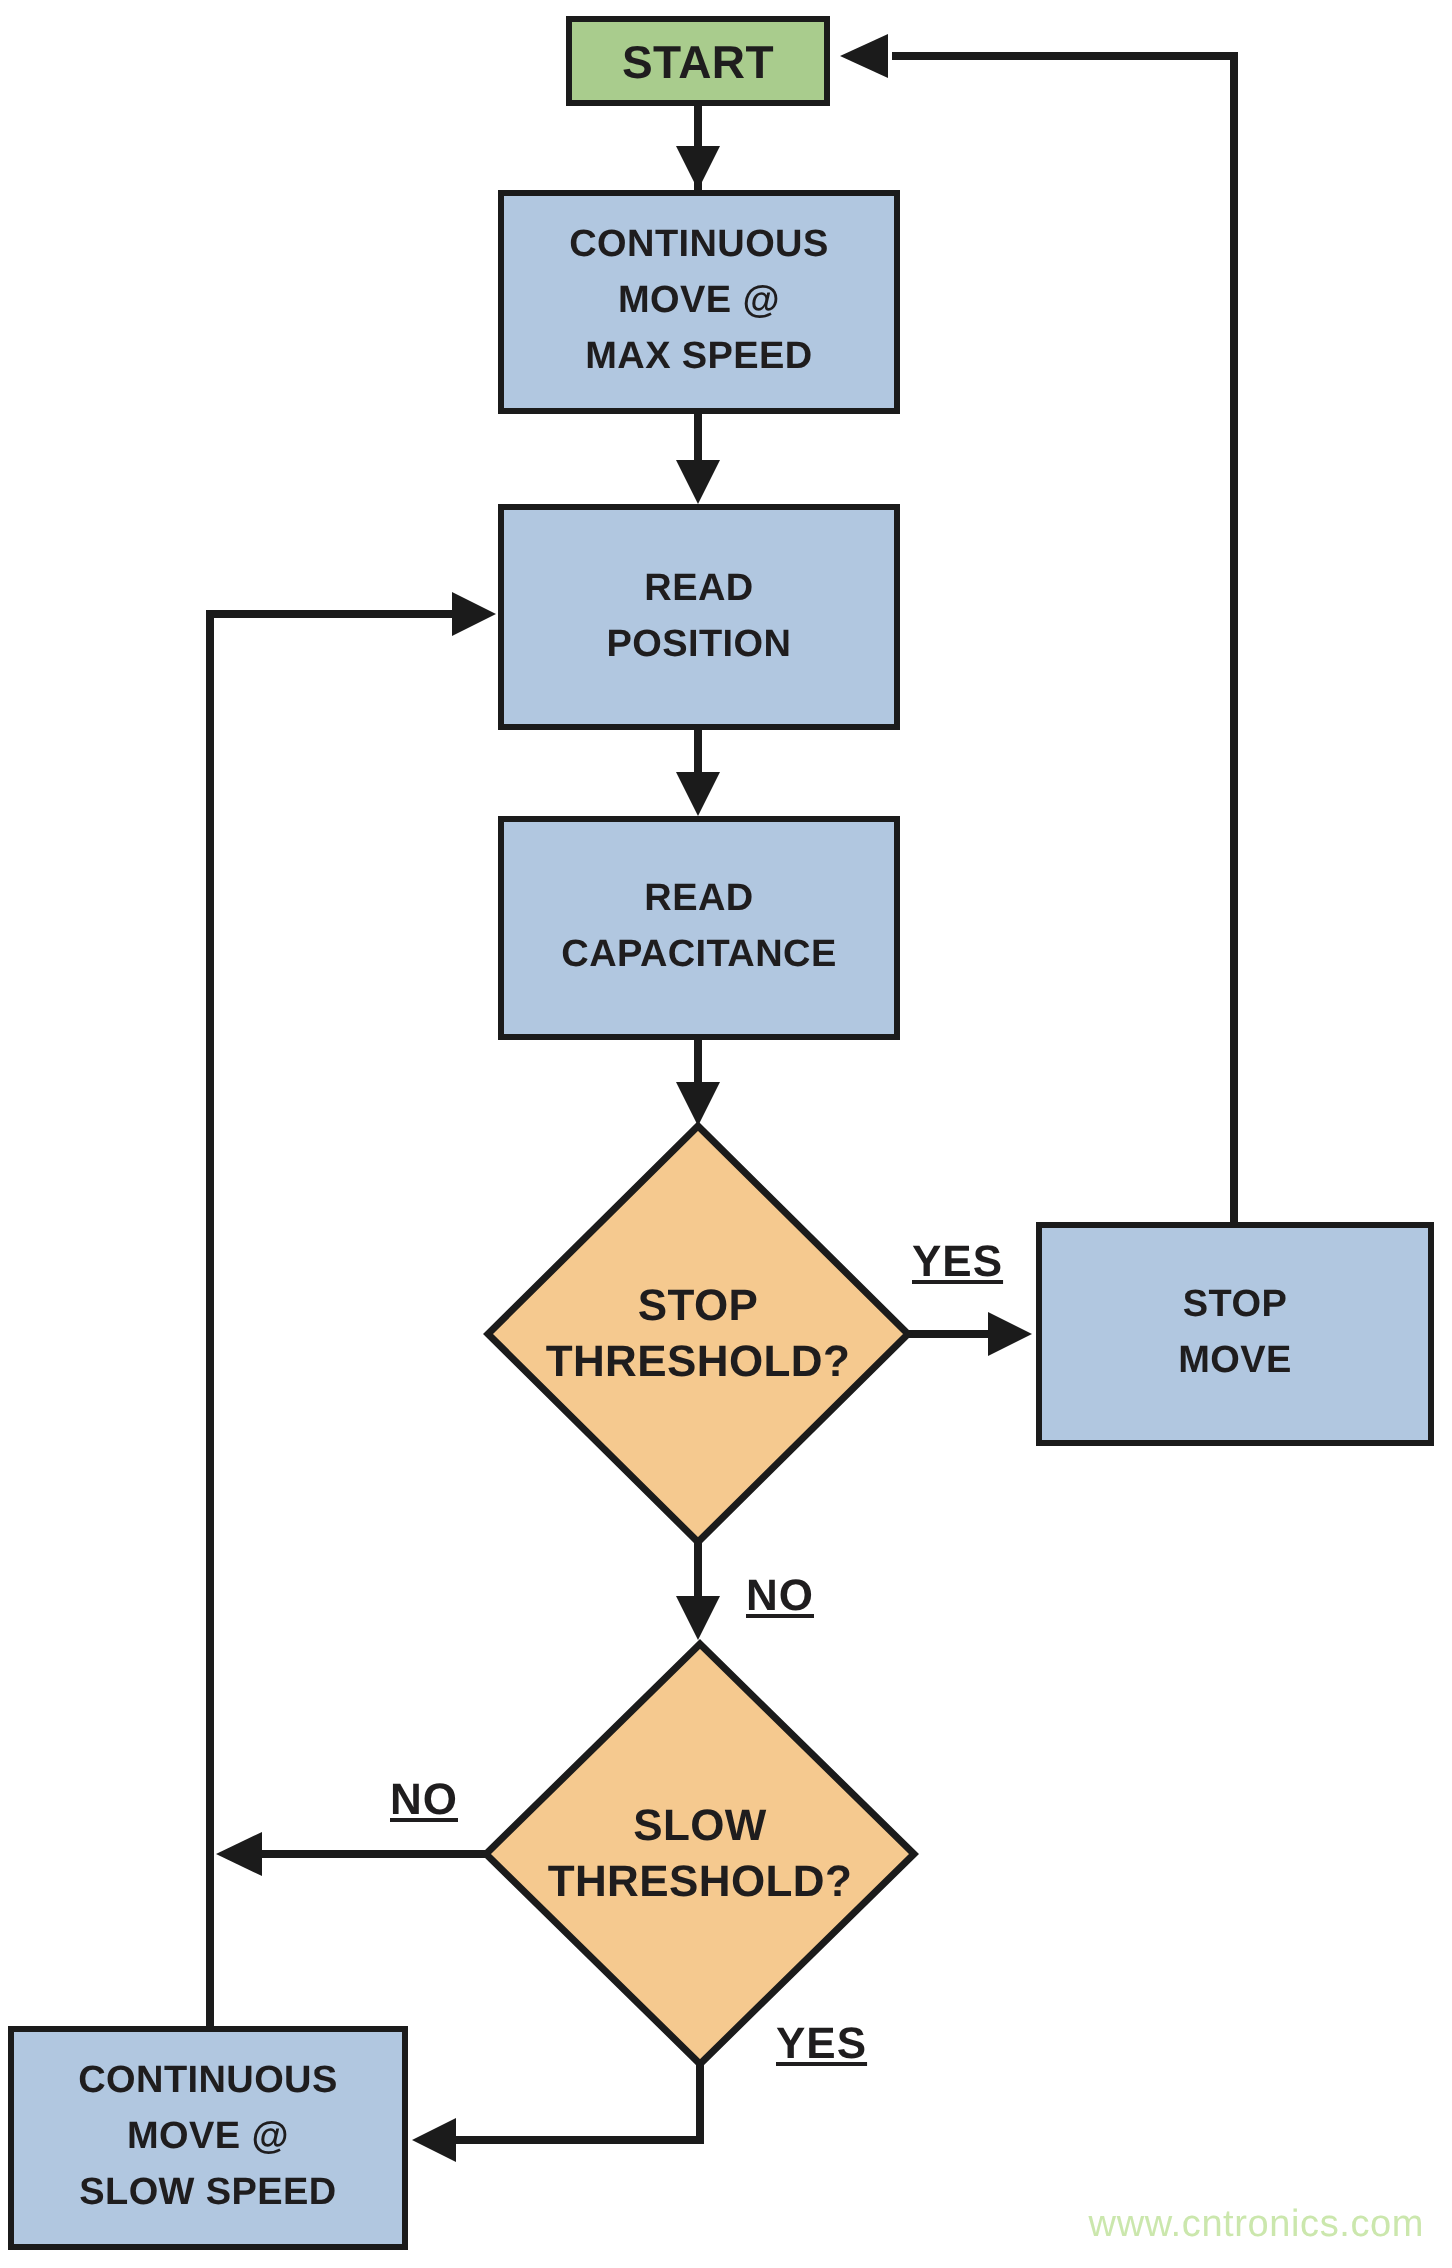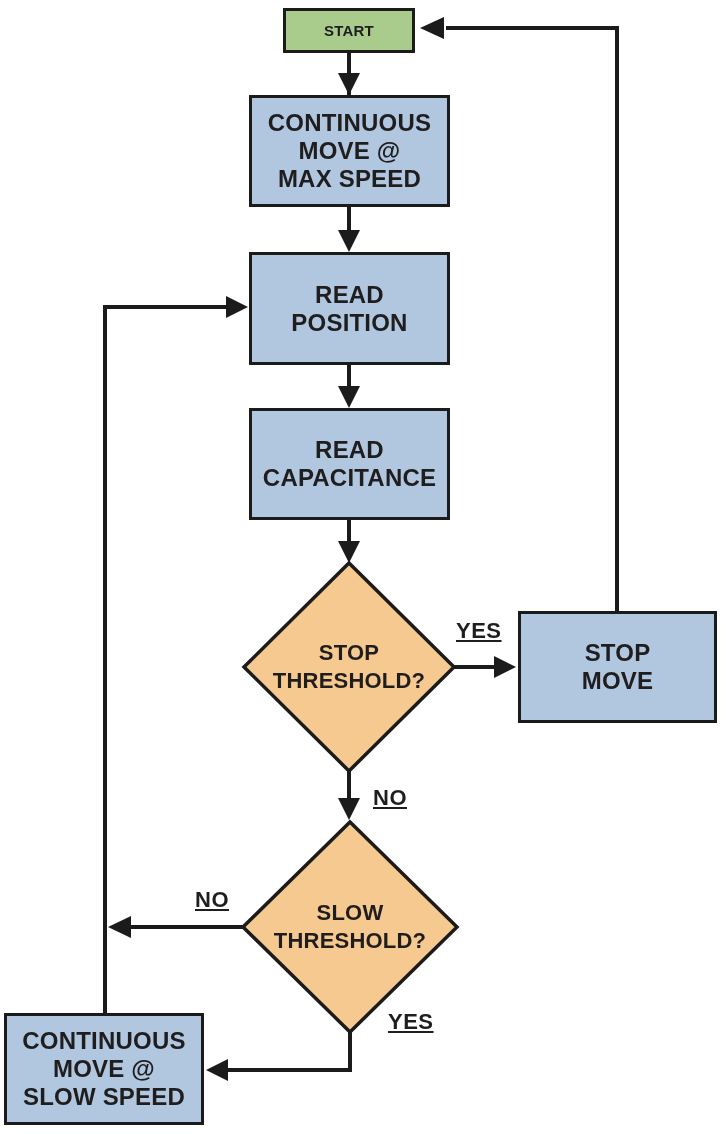--- a/index.html
+++ b/index.html
@@ -24,21 +24,21 @@
   }
   .node {
     position: absolute;
     box-sizing: border-box;
     border: 3px solid #1b1b1b;
     display: flex;
     align-items: center;
     justify-content: center;
     text-align: center;
     font-weight: bold;
-    font-size: 24px;
+    font-size: 19px;
     line-height: 28px;
     color: #1f1d1e;
     white-space: pre-line;
     letter-spacing: 0.2px;
   }
   .node.terminator { background: #a9cc8d; }
   .node.process    { background: #b1c7e0; }
   .diamond-label {
     position: absolute;
     display: flex;
@@ -100,21 +100,21 @@
       <polygon points="131,916 131,938 108,927"></polygon>
       <polygon points="226,296 226,318 248,307"></polygon>
       <polygon points="228,1059 228,1081 206,1070"></polygon>
     </g>
     <g fill="#f5c98f" stroke="#1b1b1b" stroke-width="3.5">
       <polygon points="349,563 454,667 349,771 244,667"></polygon>
       <polygon points="350,822 457,927 350,1032 243,927"></polygon>
     </g>
   </svg>
 
-  <div class="node terminator" style="left:283px; top:8px; width:132px; height:45px; font-size:15px;">START</div>
+  <div class="node terminator" style="left:283px; top:8px; width:132px; height:45px; font-size:23px;">START</div>
 
   <div class="node process" style="left:249px; top:95px; width:201px; height:112px;">CONTINUOUS
 MOVE @
 MAX SPEED</div>
 
   <div class="node process" style="left:249px; top:252px; width:201px; height:113px;">READ
 POSITION</div>
 
   <div class="node process" style="left:249px; top:408px; width:201px; height:112px;">READ
 CAPACITANCE</div>
@@ -133,14 +133,15 @@
 THRESHOLD?</div>
 
   <div class="edge-label" style="left:456px; top:619px;">YES</div>
 
   <div class="edge-label" style="left:373px; top:786px;">NO</div>
 
   <div class="edge-label" style="left:195px; top:888px;">NO</div>
 
   <div class="edge-label" style="left:388px; top:1010px;">YES</div>
 
+  <div class="watermark">www.cntronics.com</div>
 
 </div>
 
 </body></html>

